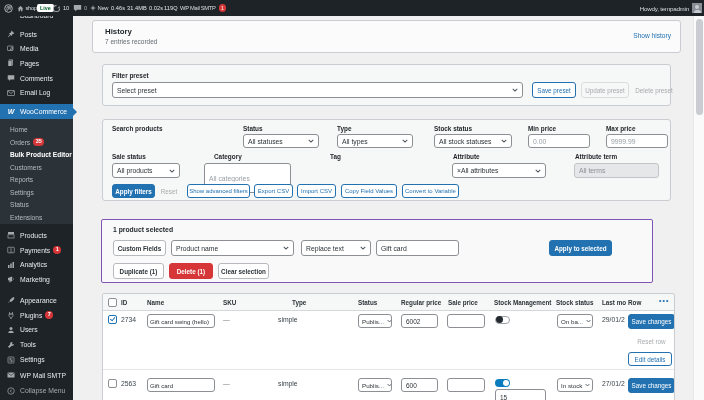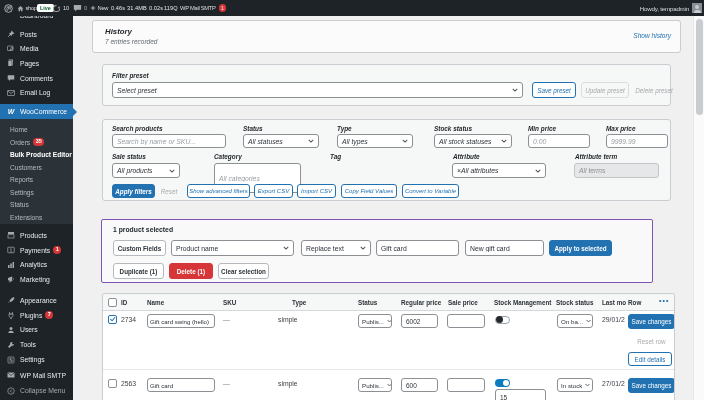--- a/index.html
+++ b/index.html
@@ -27,21 +27,21 @@
   .menu-item .mi-icon { width:8px; height:8px; margin-left:7px; margin-right:5px; display:inline-flex; align-items:center; justify-content:center; color:#a7aaad; flex:0 0 8px; }
   .menu-item .mi-label { white-space:nowrap; }
   .submenu-bg { position:absolute; left:0; width:73px; background:#2c3338; }
   .sub-item { position:absolute; left:0; width:73px; height:13px; display:flex; align-items:center; padding-left:10px; color:#b5bcc2; font-size:6.6px; }
   .sub-item.current { color:#ffffff; font-weight:bold; }
   .wc-active { background:#2271b1; color:#fff; }
   .wc-active .mi-icon { color:#fff; }
   .num-badge { background:#d63638; color:#fff; font-size:5.5px; border-radius:5px; padding:0.5px 2.5px; margin-left:3px; line-height:1.3; font-weight:bold; }
 
   
-  .card { position:absolute; background:#f6f7f7; border:1px solid #c9ccd0; border-radius:3px;font-style:italic; }
+  .card { position:absolute; background:#f6f7f7; border:1px solid #c9ccd0; border-radius:3px; }
   .label { font-size:6.4px; font-weight:bold; color:#1d2327; position:absolute; white-space:nowrap; }
   .field { position:absolute; background:#fff; border:1px solid #8c8f94; border-radius:3px; font-size:6.8px; color:#2c3338; display:flex; align-items:center; padding:0 4px; white-space:nowrap; overflow:hidden; }
   .field input { border:0; outline:0; width:100%; font:inherit; color:inherit; background:transparent; padding:0; }
   .field input::placeholder { color:#9aa0a5; opacity:1; }
   .selectbox { justify-content:space-between; }
   .selectbox .chev { color:#50575e; flex:0 0 auto; margin-left:3px; }
   .chev svg { display:block; }
   .disabled-field { background:#e6e7e8; border-color:#c3c4c7; color:#8c8f94; }
   .btn { position:absolute; display:flex; align-items:center; justify-content:center; font-size:6.3px; border-radius:3px; white-space:nowrap; cursor:pointer; }
   .btn-primary { background:#2271b1; color:#fff; border:1px solid #2271b1; }
@@ -351,23 +351,20 @@
         </svg>
       </span>
   </div>
   <div class="btn btn-outline" style="left:429px; top:17px; width:44px; height:16px">Save preset</div>
   <div class="btn btn-disabled" style="left:478px; top:17px; width:48px; height:16px">Update preset</div>
   <div class="btn btn-ghost-disabled" style="left:529px; top:17px; width:44px; height:16px">Delete preset</div>
 </div>
 
 <div id="filters-card" class="card">
   <div class="label" style="left:9px; top:5px">Search products</div>
-  <div class="field" style="left:9px; top:14px; width:114px; height:14px">
-    <input placeholder="Search by name or SKU..." style="">
-  </div>
   <div class="label" style="left:140px; top:5px">Status</div>
   <div class="field selectbox" style="left:140px; top:14px; width:76px; height:14px">
     <span>All statuses</span>
     <span class="chev">
         <svg width="6" height="4" viewBox="0 0 8 5">
           <path d="M1 1l3 3 3-3" fill="none" stroke="#50575e" stroke-width="1.4"></path>
         </svg>
       </span>
   </div>
   <div class="label" style="left:234px; top:5px">Type</div>
@@ -400,21 +397,21 @@
   <div class="label" style="left:9px; top:33px">Sale status</div>
   <div class="field selectbox" style="left:9px; top:43px; width:68px; height:15px">
     <span>All products</span>
     <span class="chev">
         <svg width="6" height="4" viewBox="0 0 8 5">
           <path d="M1 1l3 3 3-3" fill="none" stroke="#50575e" stroke-width="1.4"></path>
         </svg>
       </span>
   </div>
   <div class="label" style="left:111px; top:33px">Category</div>
-  <div class="field" style="left:111px; top:43px; width:87px; height:30px">
+  <div class="field" style="left:101px; top:43px; width:87px; height:30px">
     <input placeholder="All categories" style="">
   </div>
   <div class="label" style="left:227px; top:33px">Tag</div>
   <div class="label" style="left:350px; top:33px">Attribute</div>
   <div class="field selectbox" style="left:349px; top:43px; width:94px; height:15px">
     <span>×All attributes</span>
     <span class="chev">
         <svg width="6" height="4" viewBox="0 0 8 5">
           <path d="M1 1l3 3 3-3" fill="none" stroke="#50575e" stroke-width="1.4"></path>
         </svg>
@@ -448,23 +445,20 @@
   <div class="field selectbox" style="left:199px; top:20px; width:70px; height:16px">
     <span>Replace text</span>
     <span class="chev">
         <svg width="6" height="4" viewBox="0 0 8 5">
           <path d="M1 1l3 3 3-3" fill="none" stroke="#50575e" stroke-width="1.4"></path>
         </svg>
       </span>
   </div>
   <div class="field" style="left:274px; top:20px; width:83px; height:16px">
     <input value="Gift card" style="">
-  </div>
-  <div class="field" style="left:363px; top:20px; width:79px; height:16px">
-    <input value="New gift card" style="">
   </div>
   <div class="btn btn-primary" style="left:447px; top:20px; width:63px; height:16px; font-weight:bold">Apply to selected</div>
   <div class="btn btn-plain" style="left:11px; top:43px; width:51px; height:16px">Duplicate (1)</div>
   <div class="btn btn-danger" style="left:67px; top:43px; width:44px; height:16px; font-weight:bold">Delete (1)</div>
   <div class="btn btn-plain" style="left:116px; top:43px; width:51px; height:16px">Clear selection</div>
 </div>
 
 <div id="table-box" class="abs">
   <div class="thead">
     <div class="cb" style="left:5px; top:3.5px"></div>

